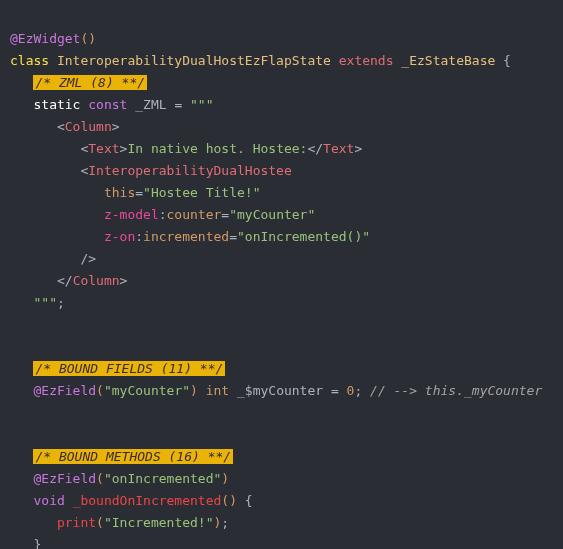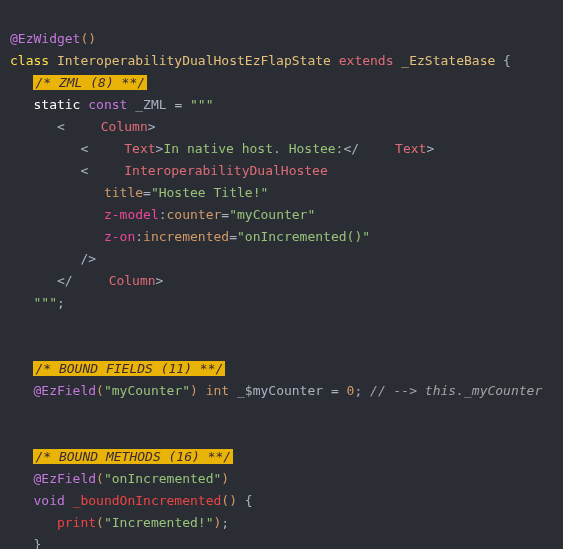--- a/index.html
+++ b/index.html
@@ -19,21 +19,21 @@
     white-space: pre;
   }
   .k-decorator { color: #c678dd; }
   .k-class { color: #fde047; }
   .k-extends { color: #e06c75; }
   .k-type { color: #d19a66; }
   .k-keyword { color: #c678dd; }
   .k-static { color: #ffffff; }
   .k-string { color: #98c379; }
   .k-string-q { color: #98c379; }
-  .k-tag { color: #e06c75; margin-left: 36px; }
+  .k-tag { color: #e06c75; }
   .k-attr { color: #d19a66; }
   .k-attr-ns { color: #ec4899; }
   .k-var { color: #abb2bf; }
   .k-func { color: #ef4444; }
   .k-punc { color: #abb2bf; }
   .k-bracket { color: #d19a66; }
   .k-number { color: #d19a66; }
   .k-comment { color: #a3a3a3; font-style: italic; margin-top: 20px; }
   .highlight {
     background: #eab308;
@@ -48,21 +48,21 @@
 <body>
 
 <div class="code">
 <span><span class="k-decorator">@EzWidget</span><span class="k-bracket">()</span></span>
 <span><span class="k-class">class </span><span class="k-classname">InteroperabilityDualHostEzFlapState</span><span class="k-extends"> extends </span><span class="k-classname">_EzStateBase</span><span class="k-punc"> {</span></span>
 <span>   <span class="highlight">/* ZML (8) **/</span></span>
 <span>   <span class="k-static">static </span><span class="k-keyword">const </span><span class="k-var">_ZML</span><span class="k-punc"> = </span><span class="k-string-q">"""</span></span>
 <span>      <span class="k-punc">&lt;</span><span class="k-tag">Column</span><span class="k-punc">&gt;</span></span>
 <span>         <span class="k-punc">&lt;</span><span class="k-tag">Text</span><span class="k-punc">&gt;</span><span class="k-string">In native host. Hostee:</span><span class="k-punc">&lt;/</span><span class="k-tag">Text</span><span class="k-punc">&gt;</span></span>
 <span>         <span class="k-punc">&lt;</span><span class="k-tag">InteroperabilityDualHostee</span></span>
-<span>            <span class="k-attr">title</span><span class="k-punc">=</span><span class="k-string">"Hostee Title!"</span></span>
+<span>            <span class="k-attr">this</span><span class="k-punc">=</span><span class="k-string">"Hostee Title!"</span></span>
 <span>            <span class="k-attr-ns">z-model</span><span class="k-punc">:</span><span class="k-attr">counter</span><span class="k-punc">=</span><span class="k-string">"myCounter"</span></span>
 <span>            <span class="k-attr-ns">z-on</span><span class="k-punc">:</span><span class="k-attr">incremented</span><span class="k-punc">=</span><span class="k-string">"onIncremented()"</span></span>
 <span>         <span class="k-punc">/&gt;</span></span>
 <span>      <span class="k-punc">&lt;/</span><span class="k-tag">Column</span><span class="k-punc">&gt;</span></span>
 <span>   <span class="k-string-q">"""</span><span class="k-punc">;</span></span>
 <span> </span>
 <span> </span>
 <span>   <span class="highlight">/* BOUND FIELDS (11) **/</span></span>
 <span>   <span class="k-decorator">@EzField</span><span class="k-bracket">(</span><span class="k-string">"myCounter"</span><span class="k-bracket">)</span><span class="k-type"> int </span><span class="k-var">_$myCounter</span><span class="k-punc"> = </span><span class="k-number">0</span><span class="k-punc">;</span><span class="k-comment"> // --&gt; this._myCounter</span></span>
 <span> </span>

